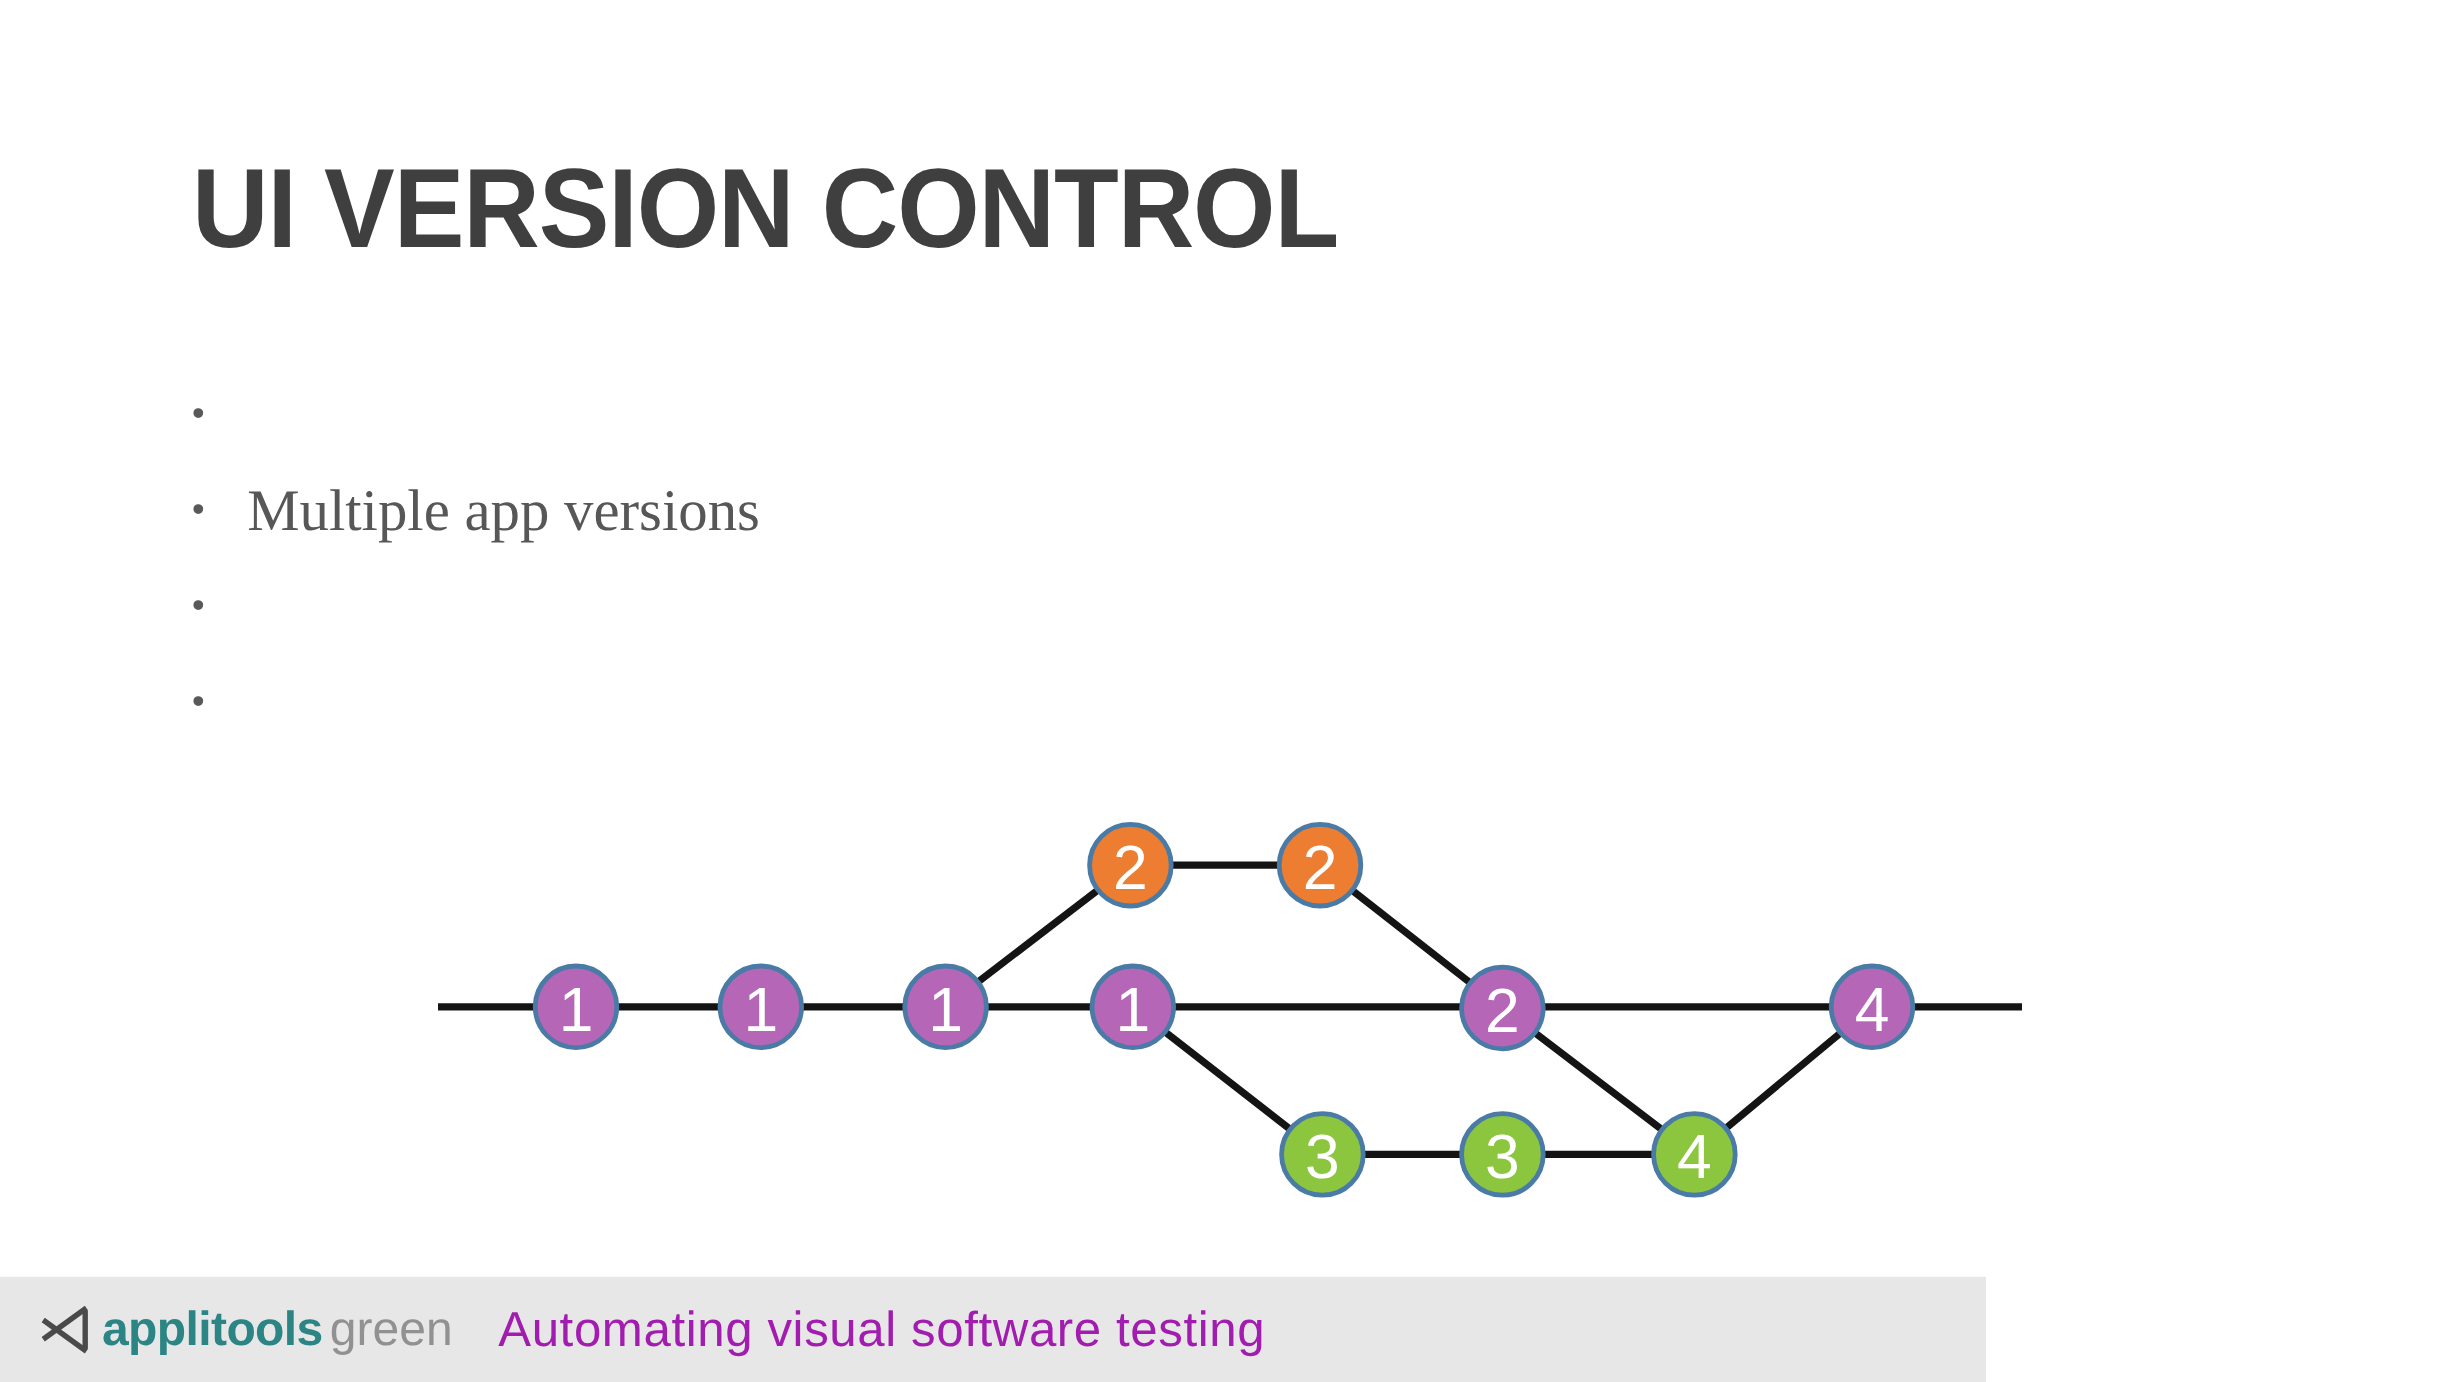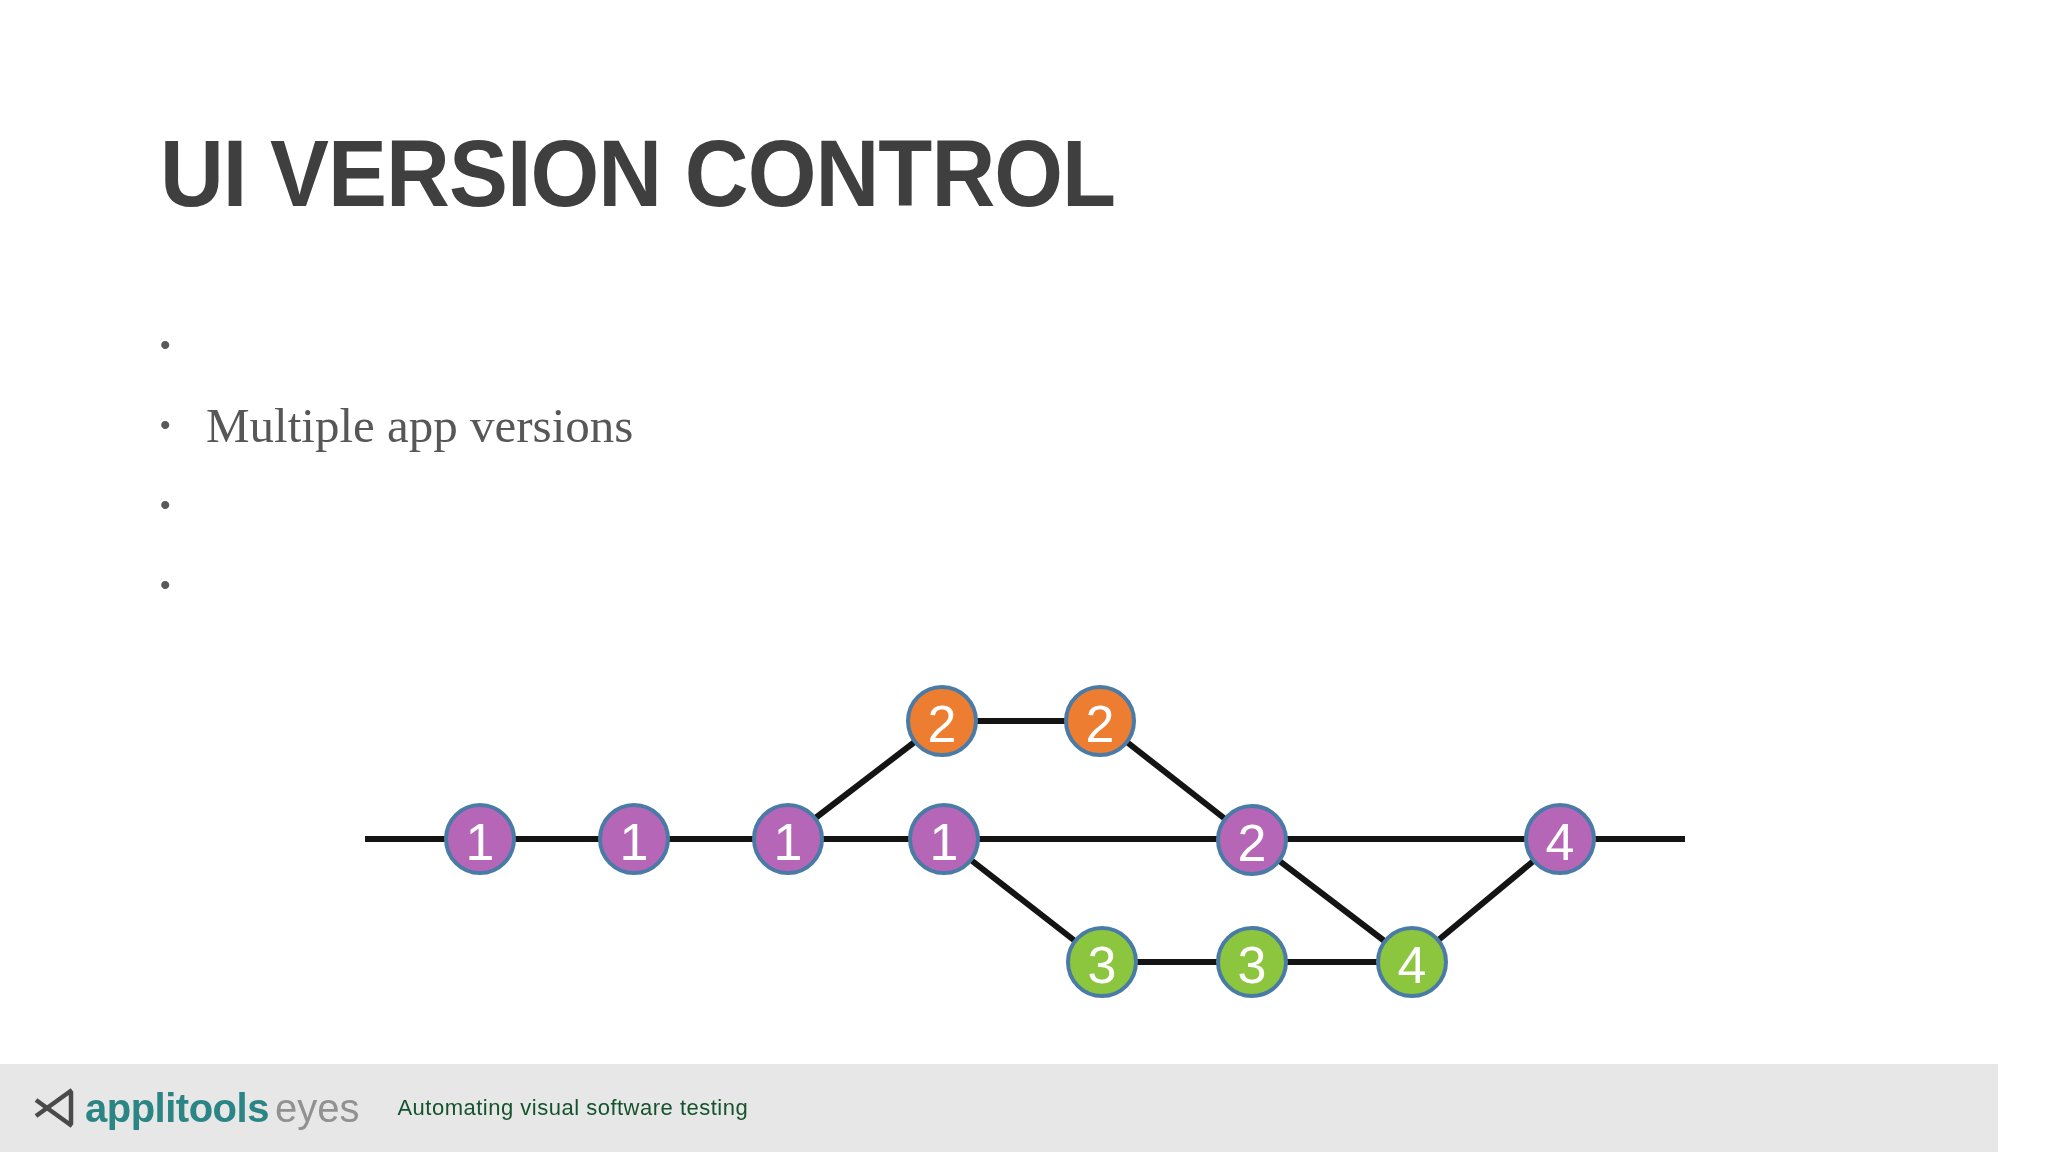--- a/index.html
+++ b/index.html
@@ -18,29 +18,29 @@
     position:absolute;left:160px;top:305px;margin:0;padding:0;list-style:none;
     font-family:"Liberation Serif",serif;font-size:49px;color:#575757;
   }
   .bullets li{height:80px;display:flex;align-items:center;}
   .bullets .dot{
     font-family:"Liberation Sans",sans-serif;font-size:30px;color:#595959;
     width:46px;flex:0 0 46px;
   }
   svg.diagram{position:absolute;left:0;top:0;}
   .footer{
-    position:absolute;left:0;top:1064px;width:1998px;height:88px;
+    position:absolute;left:0;top:1064px;width:1655px;height:88px;
     background:#e7e7e7;display:flex;align-items:center;
   }
   .logo{display:flex;align-items:center;margin-left:33px;}
   .brand-a{
     font-size:40px;font-weight:700;color:#2c8585;letter-spacing:-.5px;margin-left:10px;
   }
   .brand-b{font-size:40px;font-weight:400;color:#919191;margin-left:6px;}
-  .tagline{font-size:22px;color:#14532d;margin-left:38px;letter-spacing:.5px;}
+  .tagline{font-size:41px;color:#a21caf;margin-left:38px;letter-spacing:.5px;}
 </style>
 </head>
 <body>
 
 <div class="slide">
 
   <h1 class="title">UI VERSION CONTROL</h1>
 
   <ul class="bullets">
     <li>
@@ -93,18 +93,18 @@
     </svg>
 
   <footer class="footer">
     <div class="logo">
       <svg width="42" height="46" viewBox="0 0 42 46">
         <path d="M39 5 L3 31" stroke="#4a4a4a" stroke-width="4.5" fill="none"></path>
         <path d="M39 41 L3 15" stroke="#4a4a4a" stroke-width="4.5" fill="none"></path>
         <path d="M38 7 L38 39" stroke="#4a4a4a" stroke-width="4.5" fill="none"></path>
       </svg>
       <span class="brand-a">applitools</span>
-      <span class="brand-b">eyes</span>
+      <span class="brand-b">green</span>
     </div>
     <span class="tagline">Automating visual software testing</span>
   </footer>
 
 </div>
 
 </body></html>

